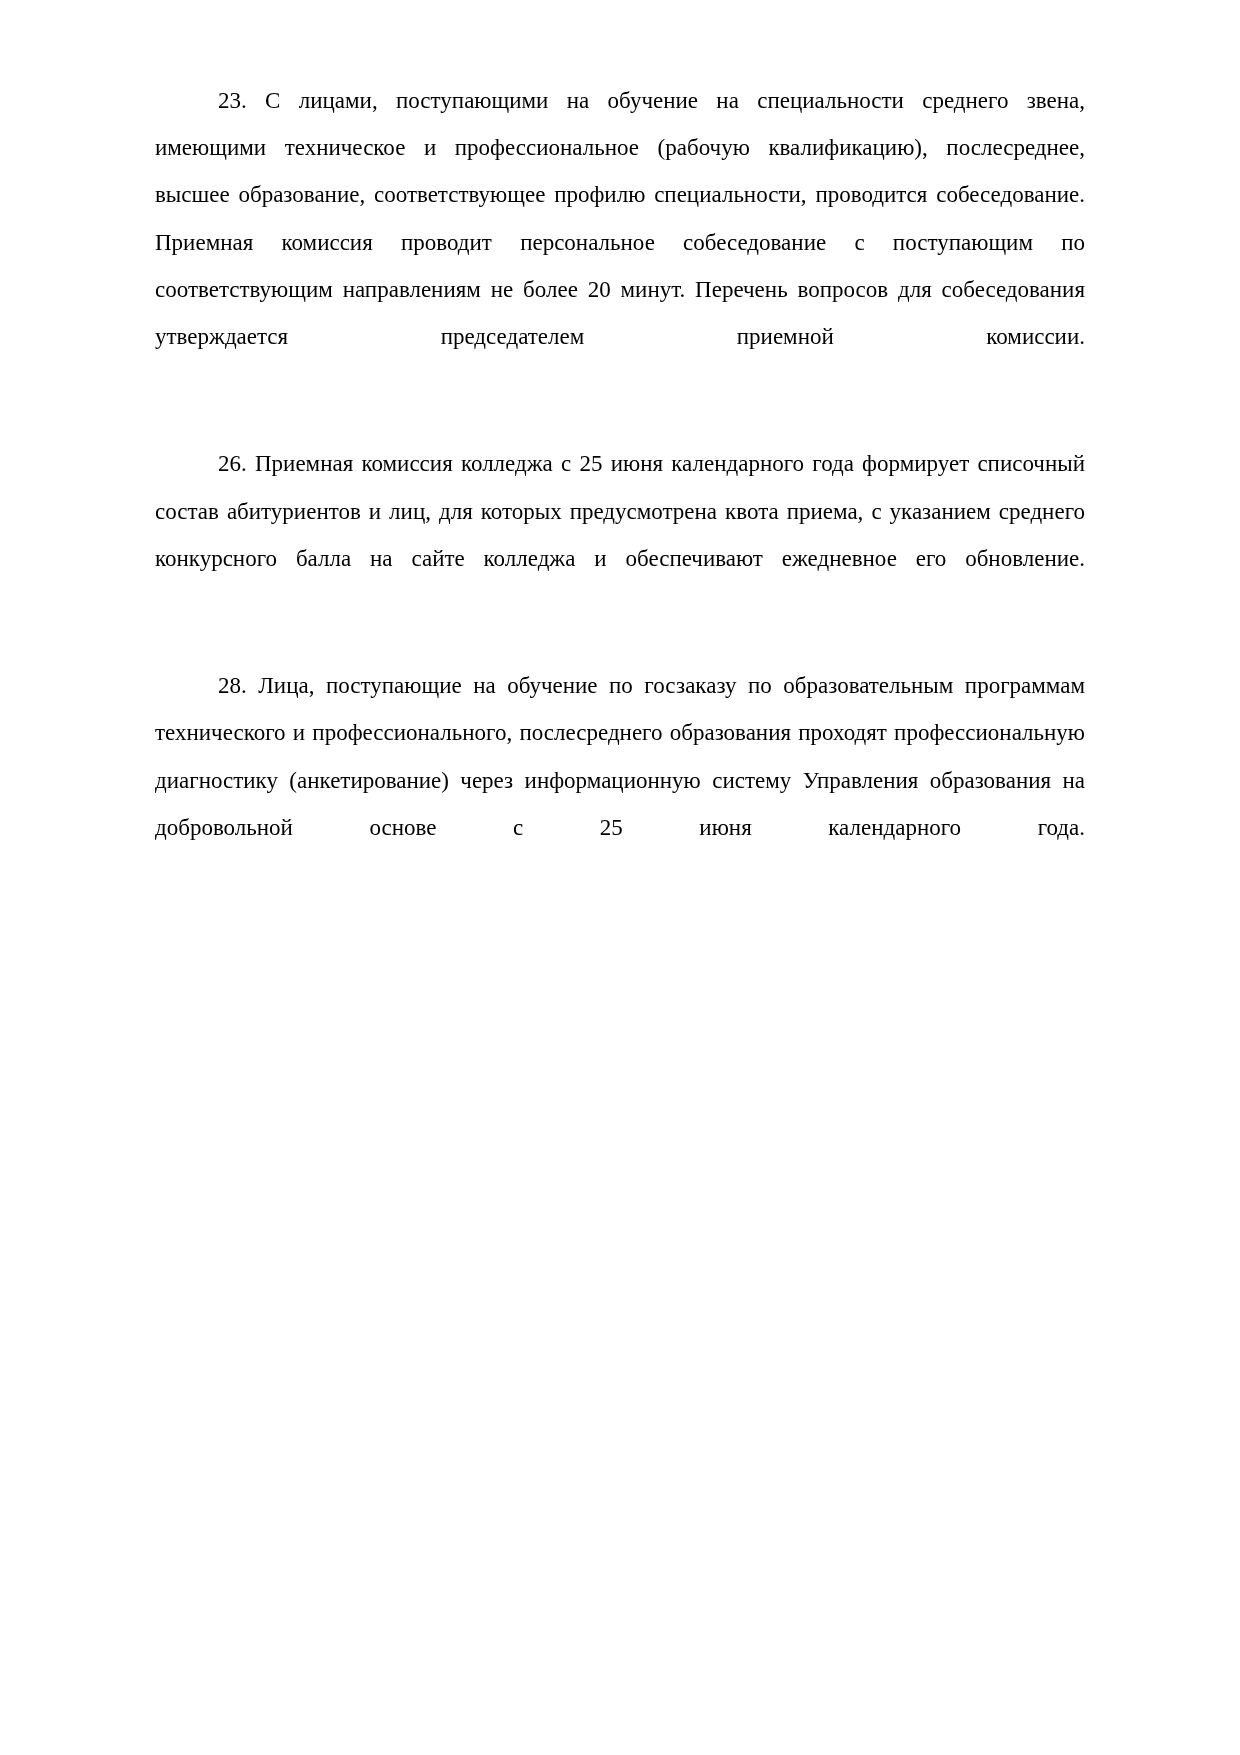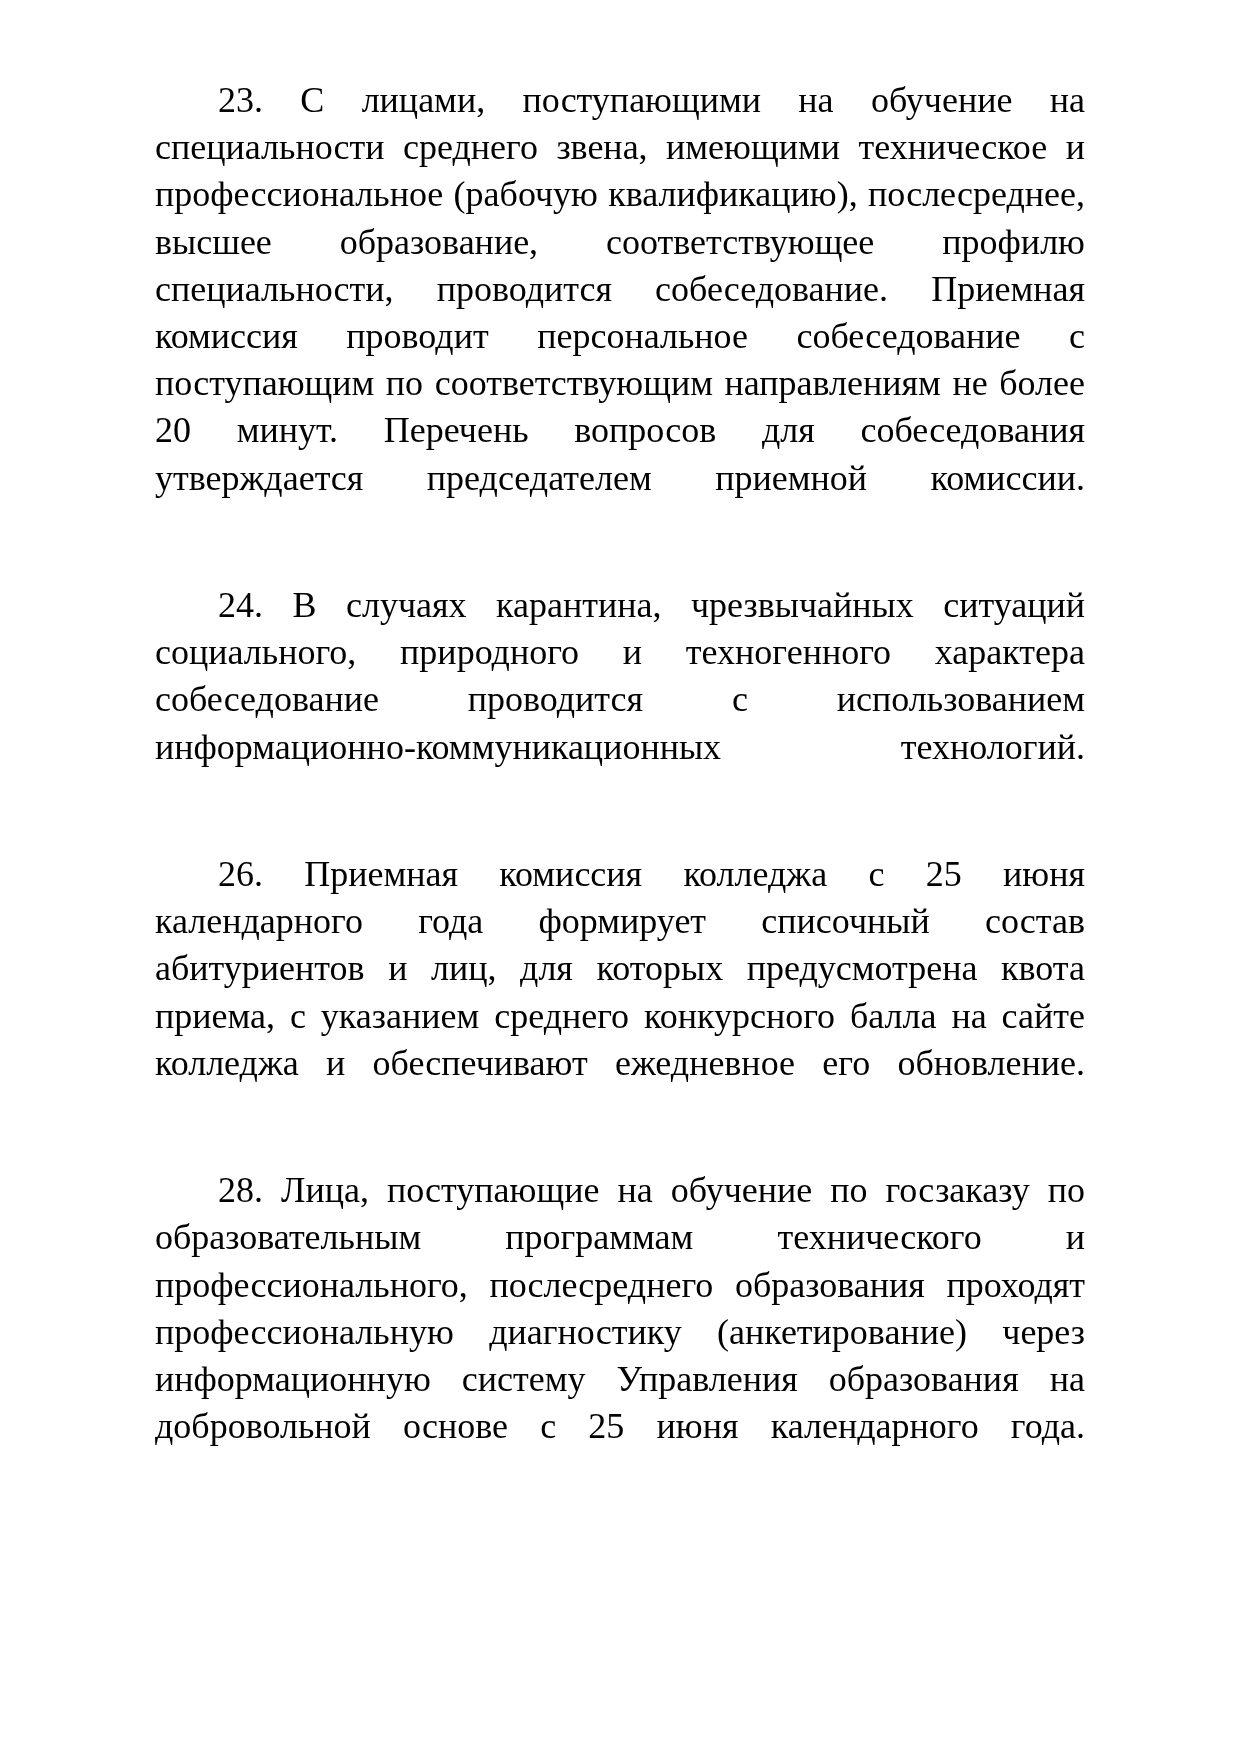--- a/index.html
+++ b/index.html
@@ -19,21 +19,21 @@
   }
   .content {
     position: absolute;
     left: 155px;
     top: 44px;
     width: 930px;
   }
   p.para {
     margin: 0;
     padding: 0;
-    font-size: 36px;
+    font-size: 23px;
     line-height: 47.2px;
     text-align: justify;
     text-justify: inter-word;
     text-indent: 63px;
     -webkit-hyphens: none;
     hyphens: none;
     word-spacing: 0px;
   }
   p.para.gap {
     margin-top: 33px;
@@ -46,21 +46,20 @@
   }
 </style>
 </head>
 <body>
 
 <div class="page">
   <div class="content">
 
     <p class="para gap">23. С лицами, поступающими на обучение на специальности среднего звена, имеющими техническое и профессиональное (рабочую квалификацию), послесреднее, высшее образование, соответствующее профилю специальности, проводится собеседование. Приемная комиссия проводит персональное собеседование с поступающим по соответствующим направлениям не более 20 минут. Перечень вопросов для собеседования утверждается председателем приемной комиссии.</p>
 
-    <p class="para gap">24. В случаях карантина, чрезвычайных ситуаций социального, природного и техногенного характера собеседование проводится с использованием информационно-коммуникационных технологий.</p>
 
 
     <p class="para gap">26. Приемная комиссия колледжа с 25 июня календарного года формирует списочный состав абитуриентов и лиц, для которых предусмотрена квота приема, с указанием среднего конкурсного балла на сайте колледжа и обеспечивают ежедневное его обновление.</p>
 
 
     <p class="para gap">28. Лица, поступающие на обучение по госзаказу по образовательным программам технического и профессионального, послесреднего образования проходят профессиональную диагностику (анкетирование) через информационную систему Управления образования на добровольной основе с 25 июня календарного года.</p>
 
   </div>
 </div>
 

